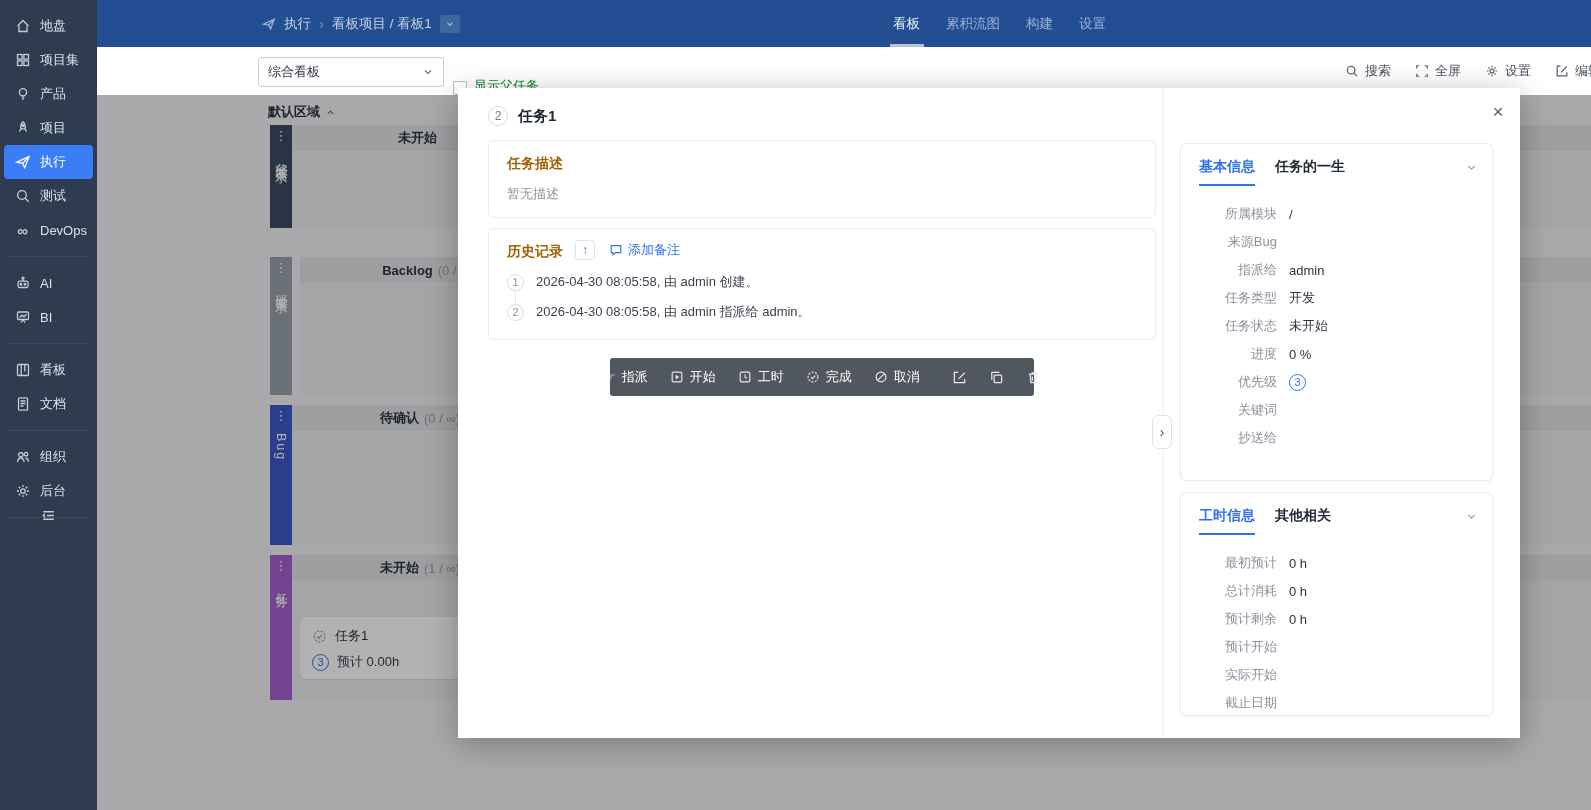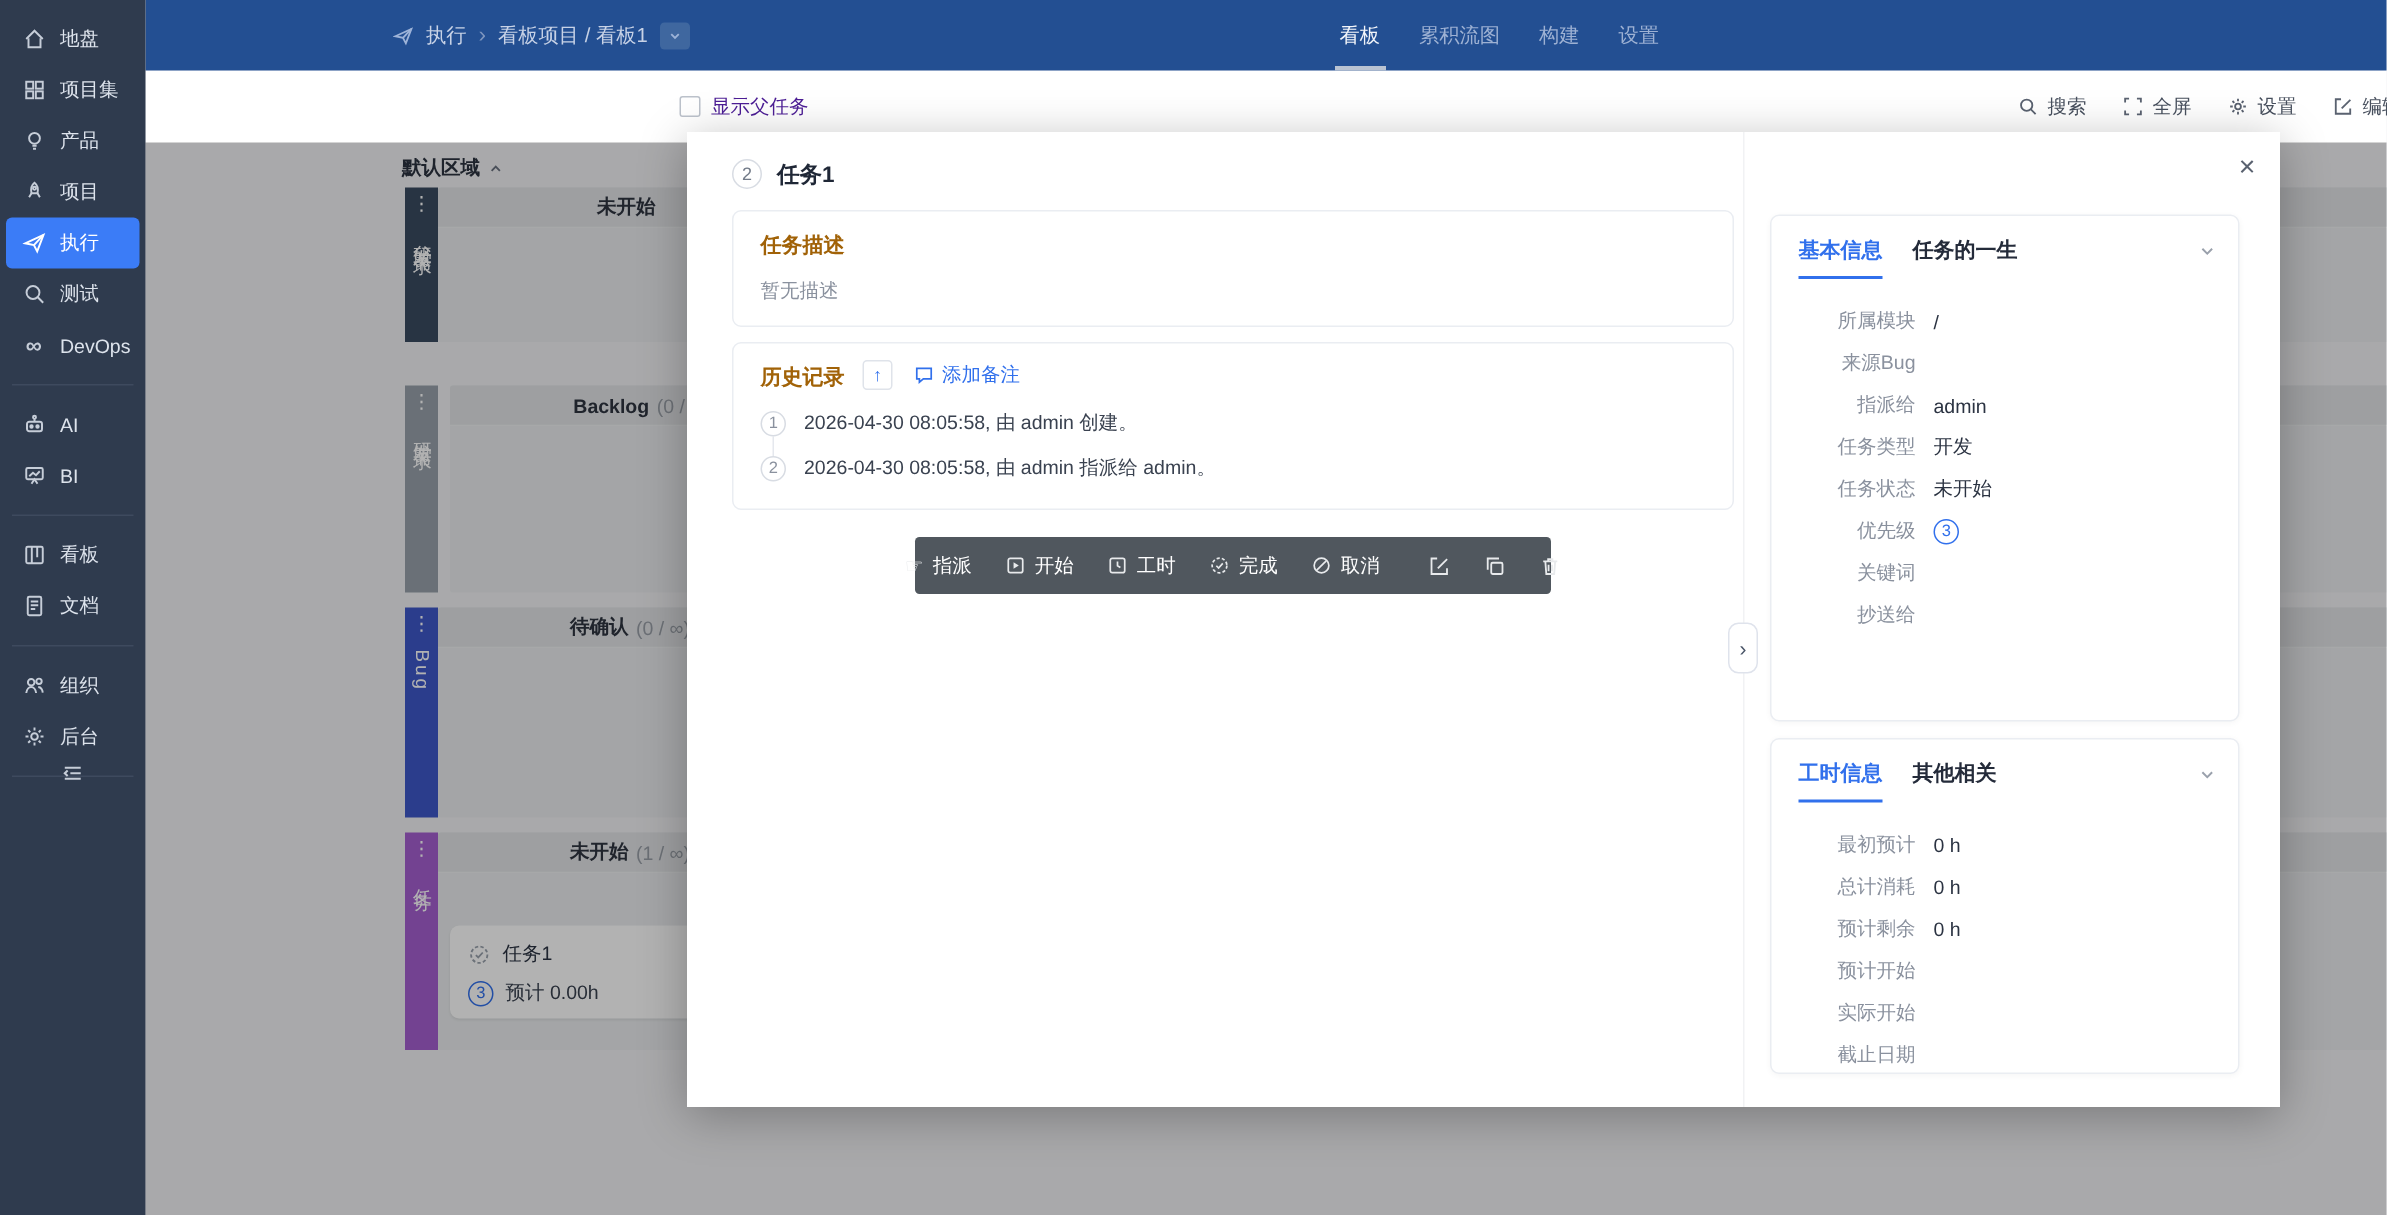--- a/index.html
+++ b/index.html
@@ -24,21 +24,21 @@
   .crumb-chip{ background:#3f679f; border-radius:3px; width:20px; height:18px; display:flex; align-items:center; justify-content:center; color:#cfd9ea; cursor:pointer; }
   .top-tabs{ position:absolute; left:796px; top:0; height:47px; display:flex; gap:26px; }
   .top-tab{ display:flex; align-items:center; height:47px; color:#9db1d3; font-size:13.5px; cursor:pointer; position:relative; }
   .top-tab.active{ color:#f2f5fa; }
   .top-tab.active::after{ content:""; position:absolute; left:50%; transform:translateX(-50%); bottom:0; width:34px; height:3px; background:#b9c3d2; }
 
   
   .toolbar{ position:absolute; left:97px; top:47px; width:1494px; height:48px; background:#fff; z-index:10; }
   .board-select{ position:absolute; left:161px; top:10px; width:186px; height:30px; border:1px solid #c9ced6; border-radius:3px; display:flex; align-items:center; padding:0 9px; font-size:13px; color:#333a46; cursor:pointer; }
   .board-select .icon{ margin-left:auto; color:#6b7280; }
-  .show-parent{ position:absolute; left:356px; top:0; height:48px; display:flex; align-items:center; gap:7px; font-size:13px; color:#4c1d95; }
+  .show-parent{ position:absolute; left:356px; top:0; height:48px; display:flex; align-items:flex-end; gap:7px; font-size:13px; color:#15803d; }
   .checkbox{ width:14px; height:14px; border:1px solid #bcc2cb; border-radius:2px; background:#fff; cursor:pointer; }
   .toolbar-right{ position:absolute; left:1248px; top:0; height:48px; display:flex; align-items:center; gap:24px; }
   .tool-btn{ display:flex; align-items:center; gap:6px; font-size:13px; color:#48505e; cursor:pointer; white-space:nowrap;text-align:right; }
   .tool-btn .icon{ color:#5a6270; }
 
   
   .kanban{ position:absolute; left:97px; top:95px; width:1494px; height:715px; background:#f2f3f5; }
   .region-head{ position:absolute; left:171px; top:8px; display:flex; align-items:center; gap:5px; font-size:13px; font-weight:bold; color:#2c3340; cursor:pointer; }
   .region-head .icon{ color:#6a7280; }
   .lane{ position:absolute; left:173px; width:1321px; }
@@ -265,20 +265,28 @@
     <div class="top-tab">
         <span>构建</span>
       </div>
     <div class="top-tab">
         <span>设置</span>
       </div>
   </div>
 </div>
 
 <div class="toolbar">
+  <div class="board-select">
+    <span>综合看板</span>
+    <span class="icon">
+        <svg width="12" height="12" viewBox="0 0 16 16" fill="none" stroke="currentColor" stroke-width="1.6">
+          <path d="M4 6l4 4 4-4"></path>
+        </svg>
+      </span>
+  </div>
   <div class="show-parent">
     <span class="checkbox"></span>
     <span>显示父任务</span>
   </div>
   <div class="toolbar-right">
     <div class="tool-btn">
       <span class="icon">
           <svg width="14" height="14" viewBox="0 0 16 16" fill="none" stroke="currentColor" stroke-width="1.4">
             <circle cx="7" cy="7" r="4.3"></circle>
             <path d="M10.2 10.2 13.8 13.8"></path>
@@ -576,20 +584,24 @@
         </div>
       <div class="frow">
           <span class="flabel">任务类型</span>
           <span class="fvalue">开发</span>
         </div>
       <div class="frow">
           <span class="flabel">任务状态</span>
           <span class="fvalue">未开始</span>
         </div>
       <div class="frow">
+          <span class="flabel">进度</span>
+          <span class="fvalue">0 %</span>
+        </div>
+      <div class="frow">
           <span class="flabel">优先级</span>
           <span class="fvalue">
             <span class="prio">3</span>
           </span>
         </div>
       <div class="frow">
           <span class="flabel">关键词</span>
           <span class="fvalue"></span>
         </div>
       <div class="frow">

